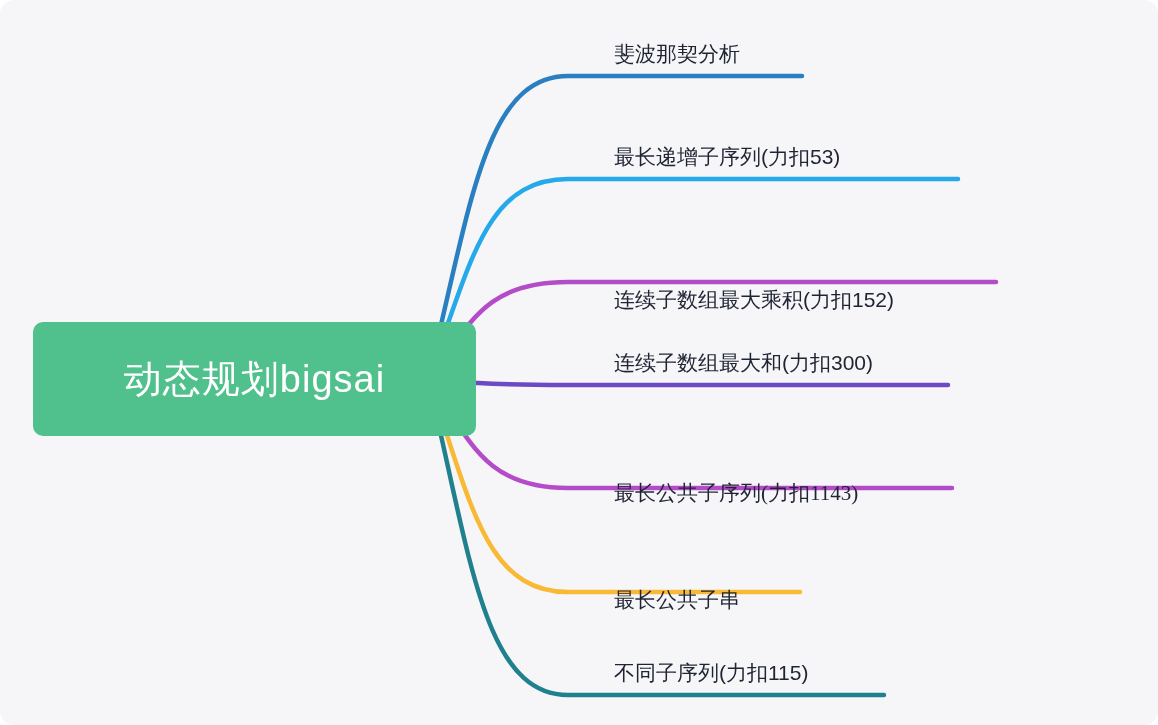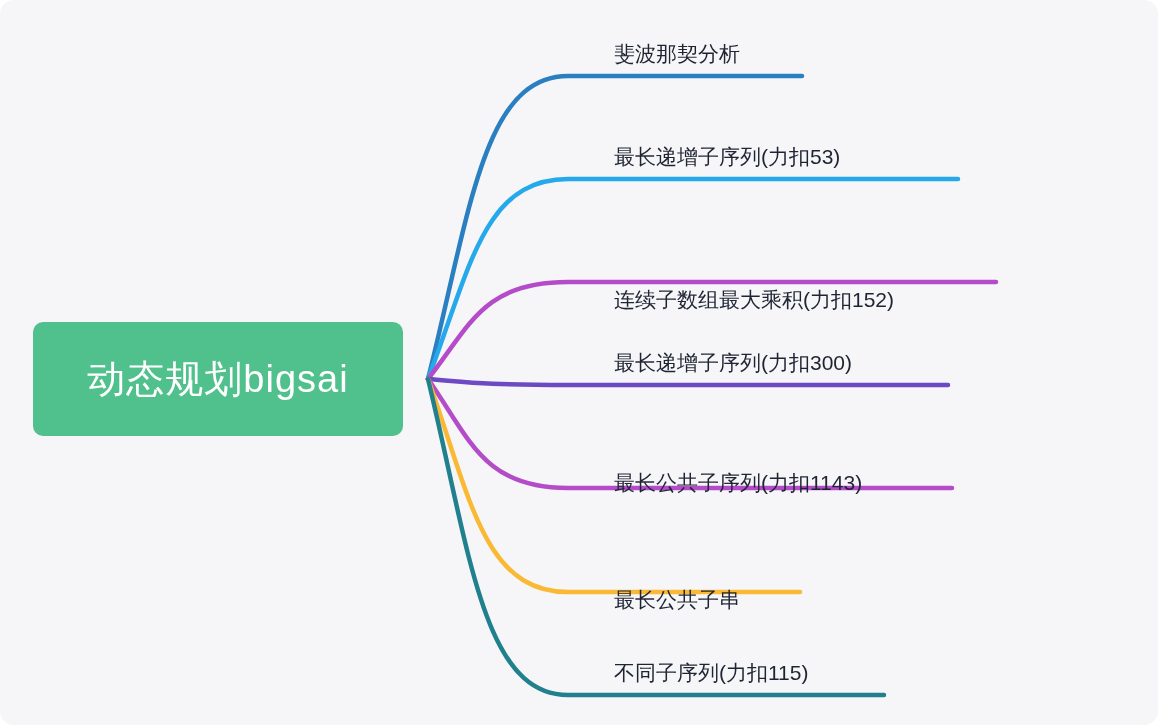--- a/index.html
+++ b/index.html
@@ -20,21 +20,21 @@
     position: absolute;
     left: 0;
     top: 0;
     width: 1158px;
     height: 725px;
   }
   .root-node {
     position: absolute;
     left: 33px;
     top: 322px;
-    width: 370px;
+    width: 443px;
     height: 114px;
     background: #50c08c;
     border-radius: 10px;
     display: flex;
     align-items: center;
     justify-content: center;
     cursor: pointer;
   }
   .root-label {
     color: #ffffff;
@@ -67,18 +67,18 @@
     </svg>
 
   <div class="root-node">
     <span class="root-label">动态规划bigsai</span>
   </div>
 
   <div id="labels">
       <div class="branch-label" style="top: 39px;">斐波那契分析</div>
       <div class="branch-label" style="top: 142px;">最长递增子序列(力扣53)</div>
       <div class="branch-label" style="top: 245px; margin-top: 40px;">连续子数组最大乘积(力扣152)</div>
-      <div class="branch-label" style="top: 348px;">最长递增子序列(力扣300)</div>
-      <div class="branch-label" style="top: 468px;">最长公共子序列(力扣1143)</div>
+      <div class="branch-label" style="top: 348px;">连续子数组最大和(力扣300)</div>
+      <div class="branch-label" style="top: 478px; font-family: Liberation Serif, serif;">最长公共子序列(力扣1143)</div>
       <div class="branch-label" style="top: 585px;">最长公共子串</div>
       <div class="branch-label" style="top: 658px; text-align: right;">不同子序列(力扣115)</div>
     </div>
 </div>
 
 </body></html>

